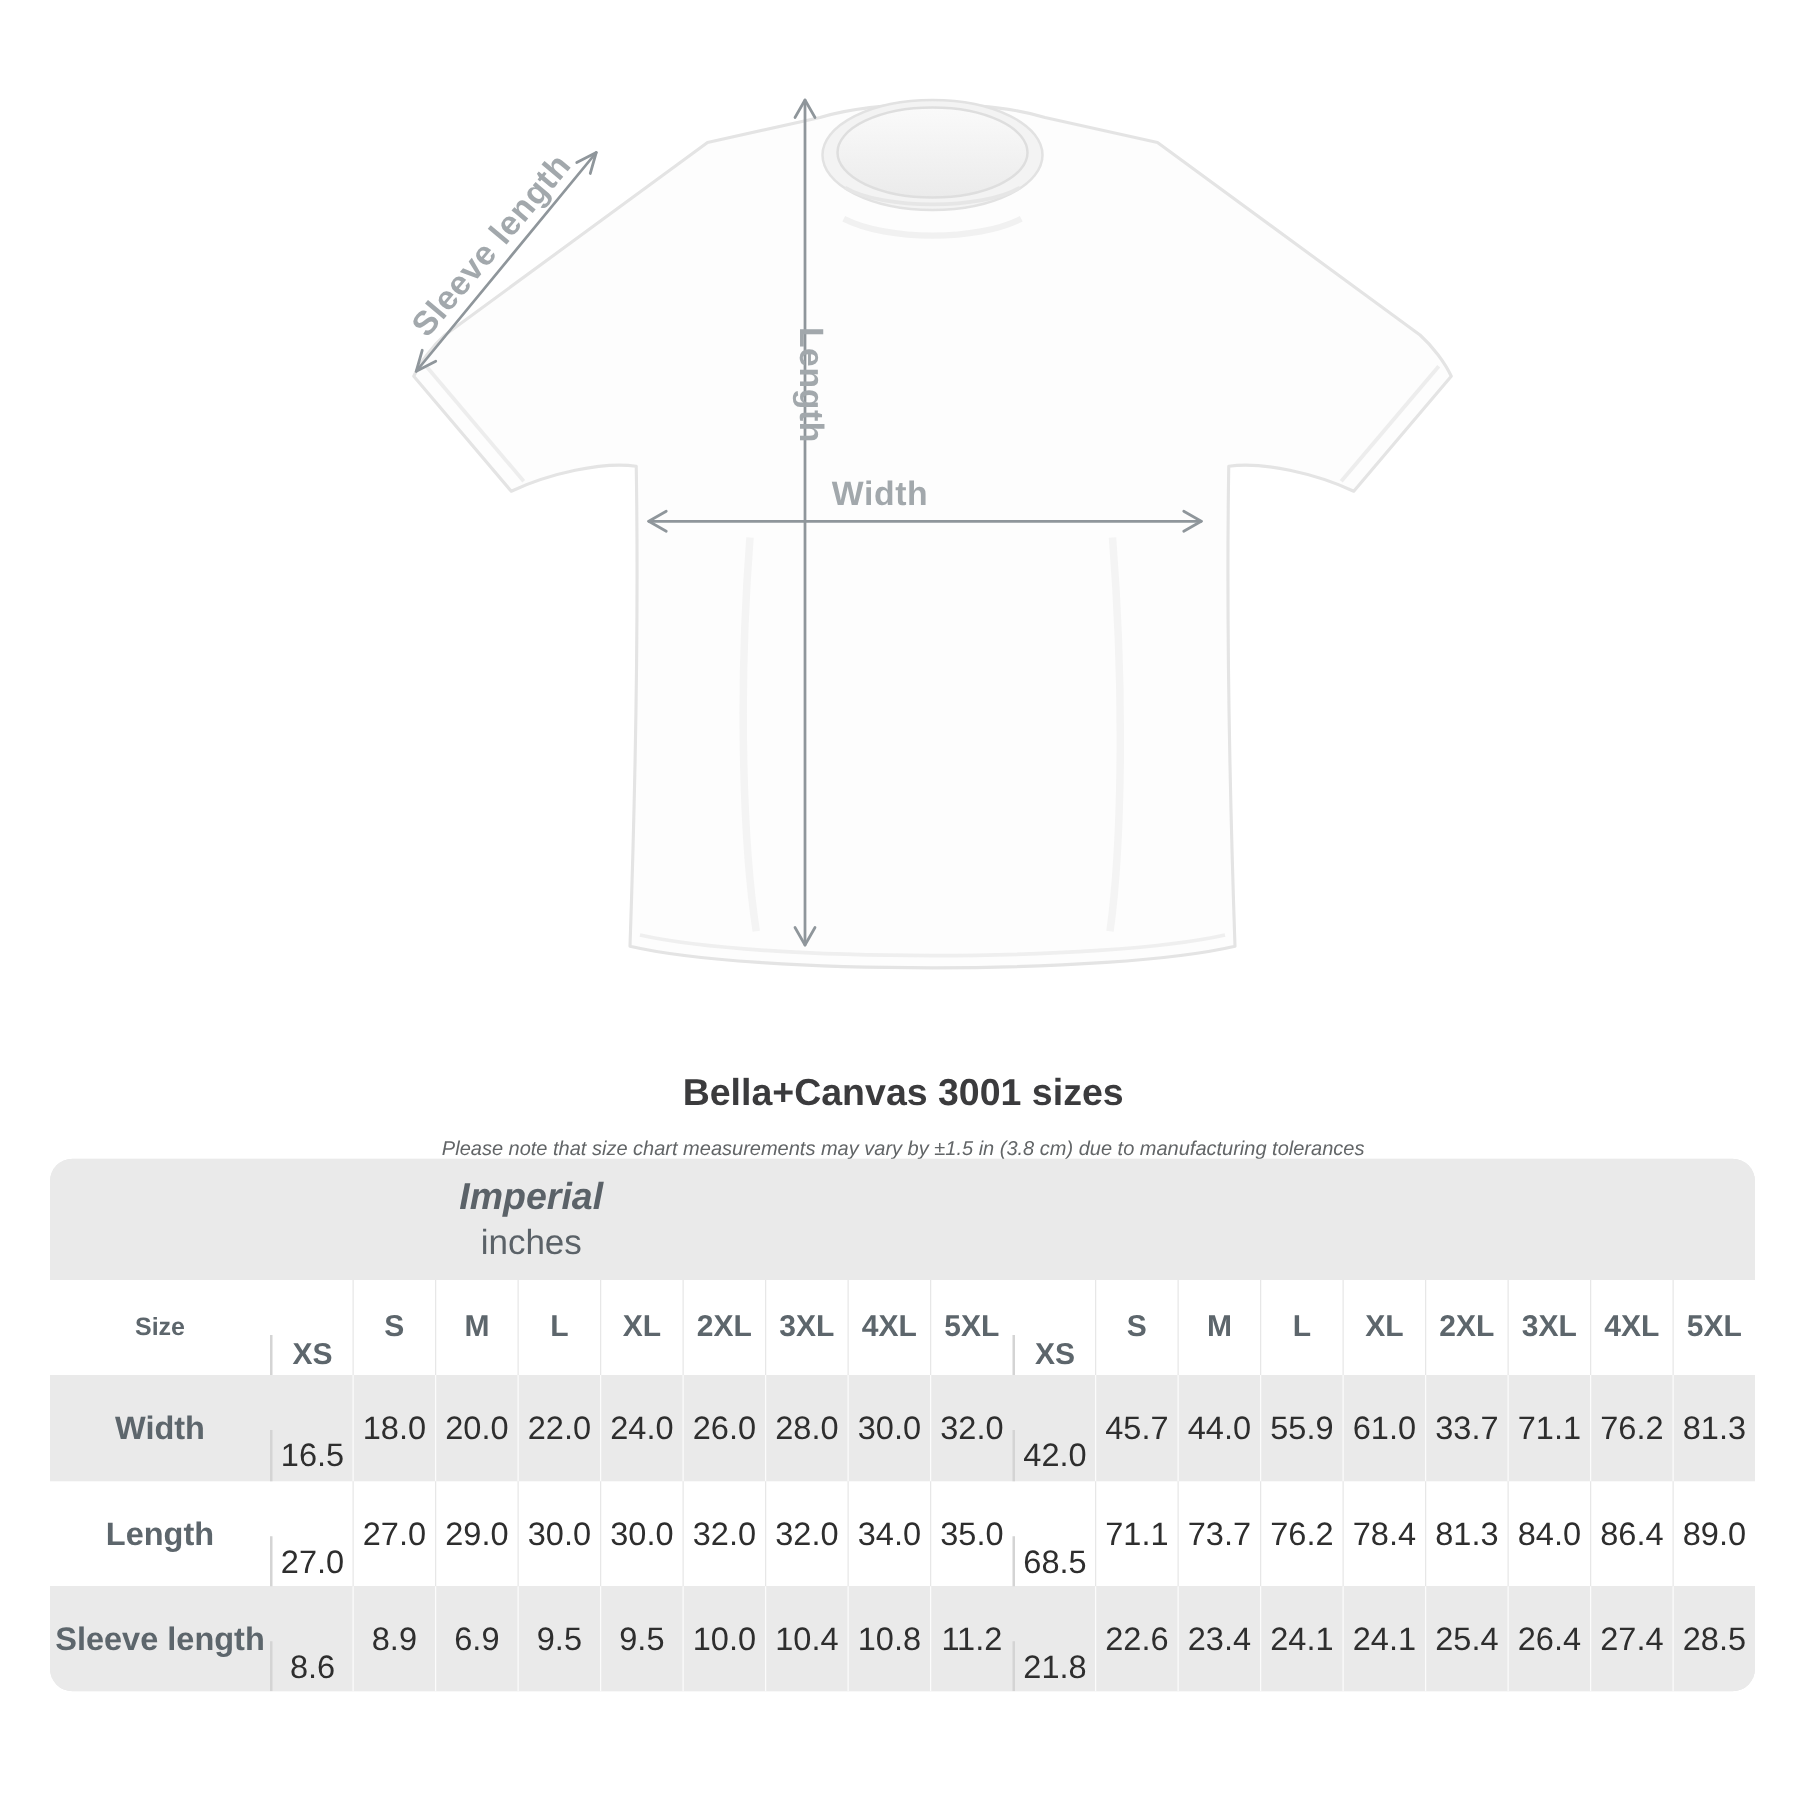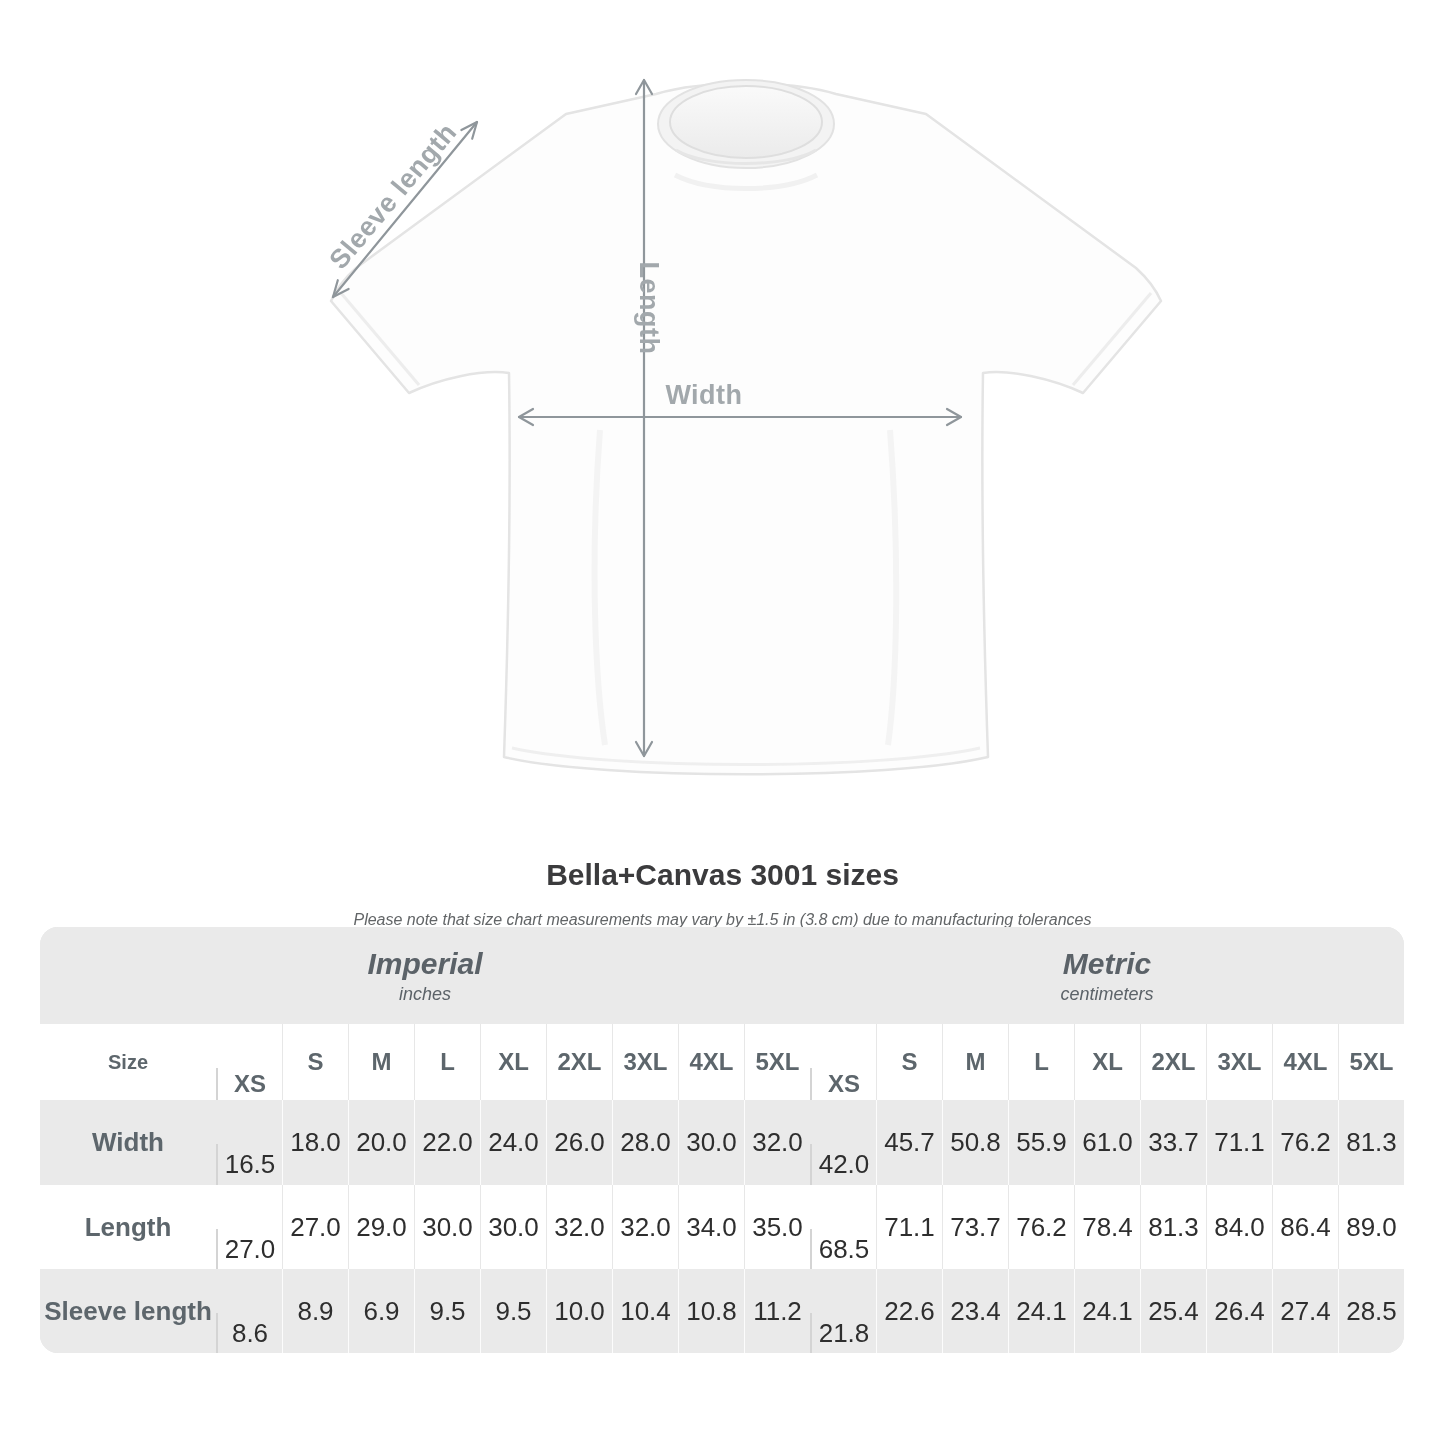--- a/index.html
+++ b/index.html
@@ -22,21 +22,21 @@
   
   .table{
     position:absolute;left:40px;top:927px;width:1364px;height:426px;
     border-radius:18px;overflow:hidden;background:#e5e5e5;
   }
   .group-row{display:flex;height:97px;background:#eaeaea;}
   .group{display:flex;flex-direction:column;justify-content:center;align-items:center;row-gap:3px;}
   .group.imperial{width:770px;}
   .group.metric{width:594px;}
   .g-title{font-style:italic;font-weight:700;font-size:30px;color:#5b6268;}
-  .g-sub{font-style:italic;font-size:18px;color:#5b6268;}
+  .g-sub{font-size:28px;color:#5b6268;}
   .head-row{display:flex;height:76px;background:#ffffff;--sep:#e7e7e7;}
   .data-row{display:flex;}
   .data-row.gray{background:#eaeaea;--sep:rgba(255,255,255,.85);}
   .data-row.white{background:#ffffff;--sep:#e7e7e7;}
   #dataRow0{height:85px;}
   #dataRow1{height:84px;}
   #dataRow2{height:84px;}
   .cell{
     box-sizing:border-box;width:66px;flex:0 0 66px;
     display:flex;align-items:center;justify-content:center;
@@ -100,24 +100,20 @@
 </svg>
 
 <div class="title">Bella+Canvas 3001 sizes</div>
 <div class="subtitle">Please note that size chart measurements may vary by ±1.5 in (3.8 cm) due to manufacturing tolerances</div>
 
 <section class="table">
   <div class="group-row">
     <div class="group imperial">
       <div class="g-title">Imperial</div>
       <div class="g-sub">inches</div>
-    </div>
-    <div class="group metric">
-      <div class="g-title">Metric</div>
-      <div class="g-sub">centimeters</div>
     </div>
   </div>
 
   <div class="head-row" id="headRow">
     <div class="cell label">Size</div>
   <div class="cell major">XS</div>
       <div class="cell">S</div>
       <div class="cell">M</div>
       <div class="cell">L</div>
       <div class="cell">XL</div>
@@ -142,21 +138,21 @@
       <div class="cell">18.0</div>
       <div class="cell">20.0</div>
       <div class="cell">22.0</div>
       <div class="cell">24.0</div>
       <div class="cell">26.0</div>
       <div class="cell">28.0</div>
       <div class="cell">30.0</div>
       <div class="cell">32.0</div>
       <div class="cell major">42.0</div>
       <div class="cell">45.7</div>
-      <div class="cell">50.8</div>
+      <div class="cell">44.0</div>
       <div class="cell">55.9</div>
       <div class="cell">61.0</div>
       <div class="cell">33.7</div>
       <div class="cell">71.1</div>
       <div class="cell">76.2</div>
       <div class="cell">81.3</div>
     </div>
   <div class="data-row white" id="dataRow1">
       <div class="cell label">Length</div>
       <div class="cell major">27.0</div>

